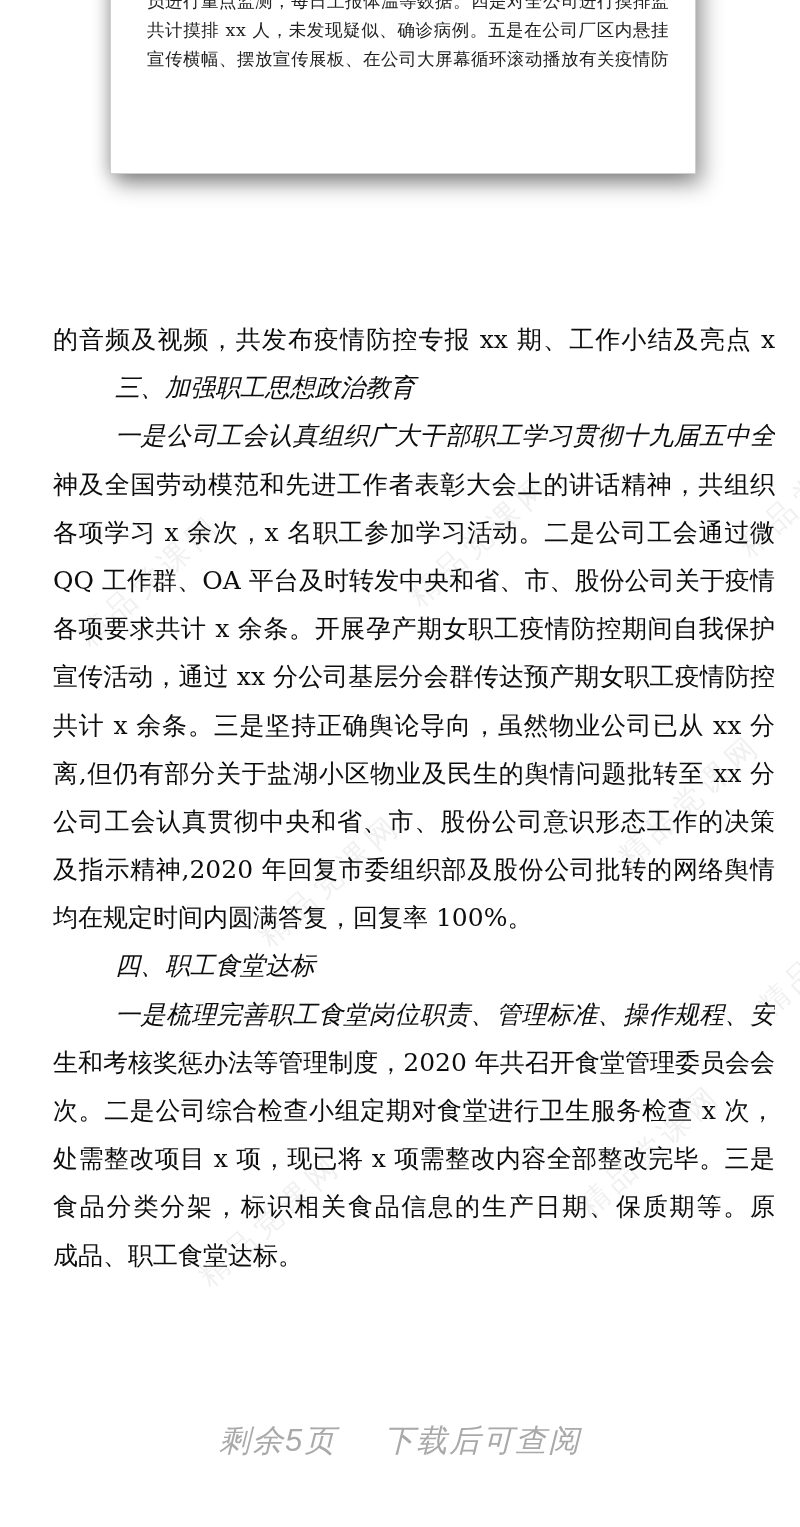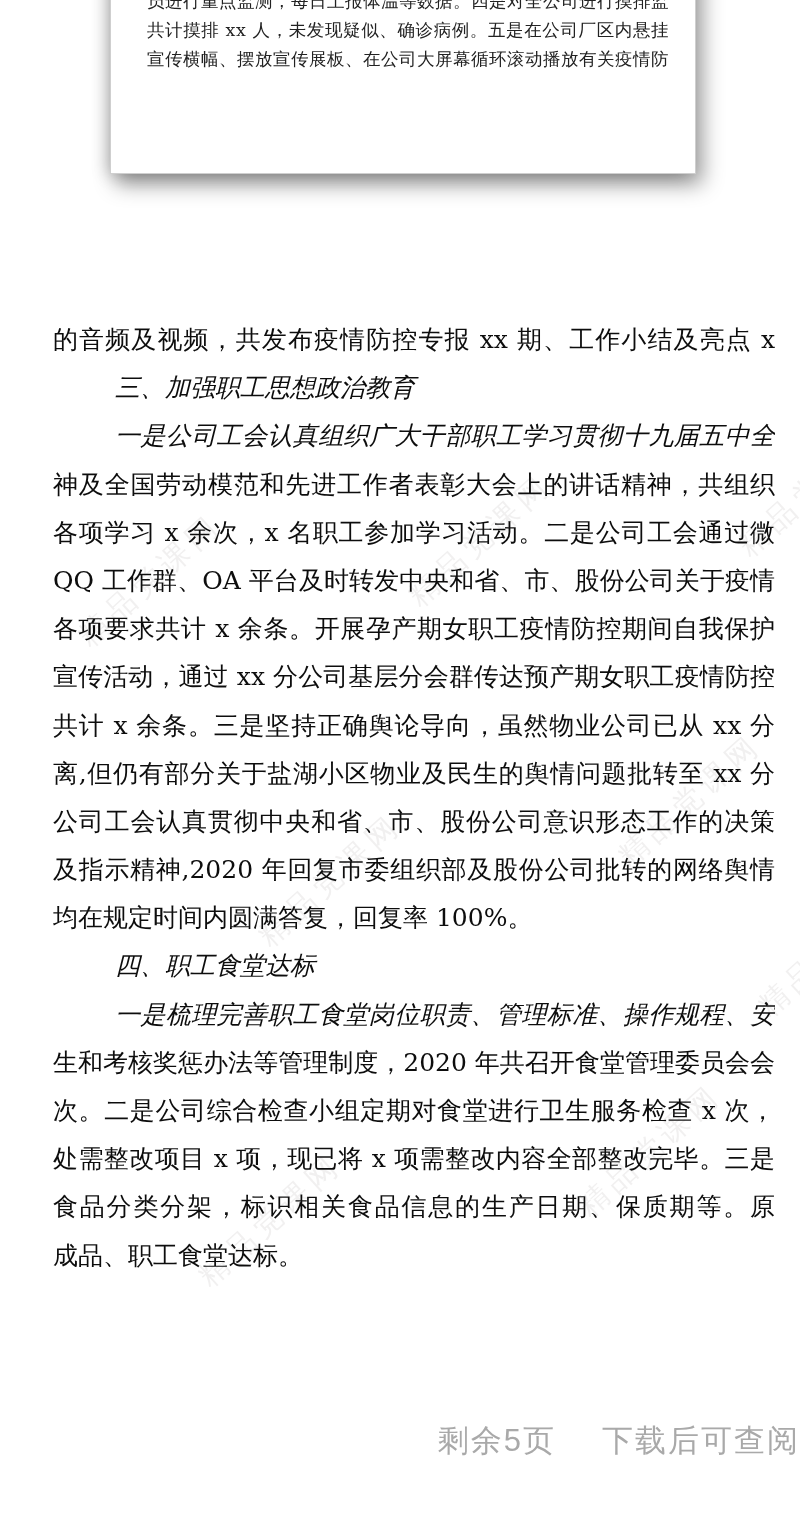--- a/index.html
+++ b/index.html
@@ -67,25 +67,26 @@
   .bline.fl{
     text-align-last:justify;
     -moz-text-align-last:justify;
   }
   .bline.ind{padding-left:62px;font-style:italic;}
   
   .footer{
     position:absolute;
     left:0;top:1420px;
     width:100%;
-    text-align:right;
+    text-align:center;
     font-family:"Liberation Sans","DejaVu Sans",sans-serif;
     font-size:31px;
     color:#a9a9a9;
     letter-spacing:2px;
+    font-style:italic;
   }
   .footer .gap{display:inline-block;width:46px;}
 </style>
 </head>
 <body>
 
 <div class="screen">
 
   <div class="doc-card">
     <div class="card-text">

